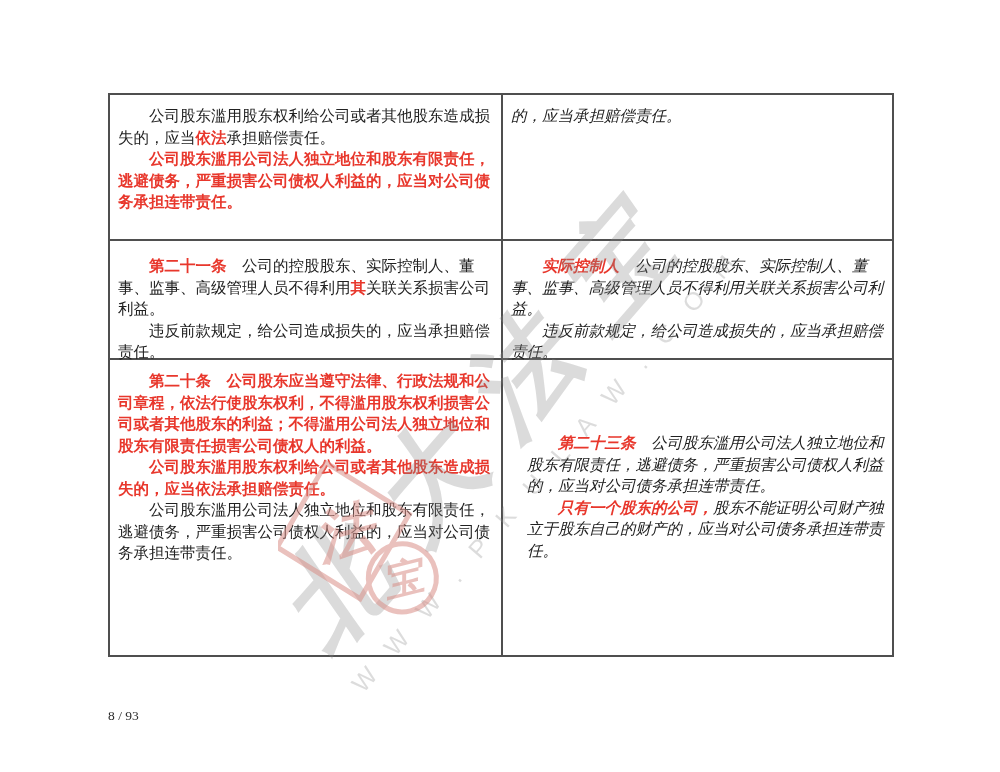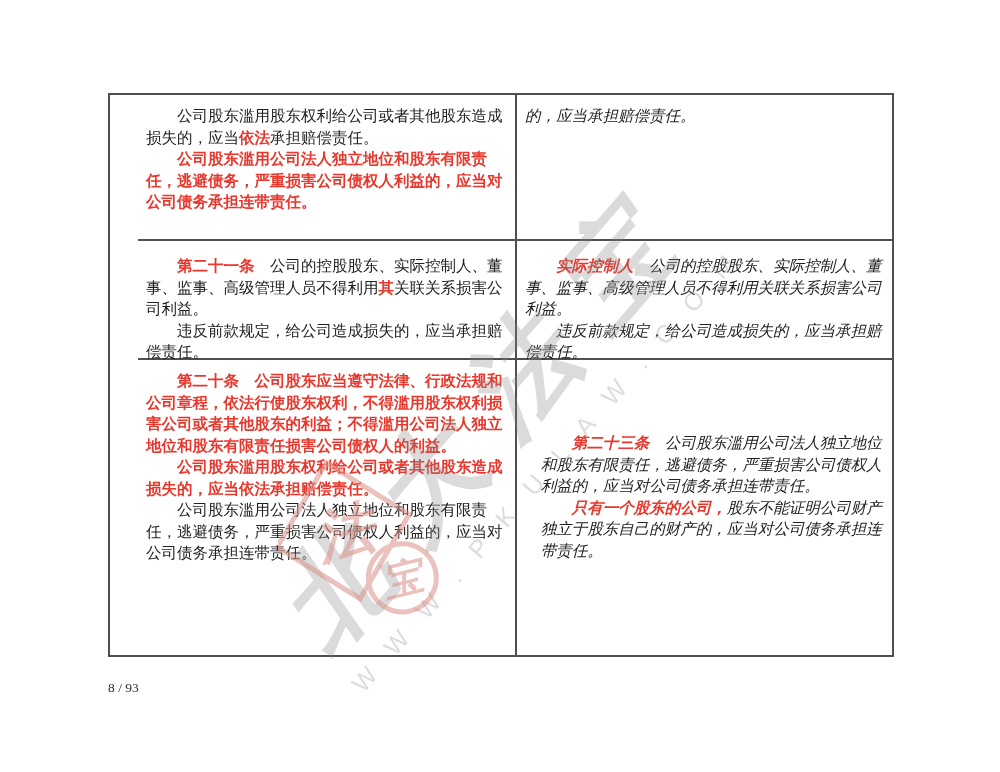--- a/index.html
+++ b/index.html
@@ -9,21 +9,21 @@
     font-family:"Liberation Serif","DejaVu Serif",serif;
   }
   .sheet{position:absolute;inset:0;}
 
   
   .ctable{
     position:absolute;left:108px;top:93px;width:786px;
     border:2px solid #4f4f4f;box-sizing:border-box;
     background:transparent;z-index:2;
   }
-  .trow{display:flex;box-sizing:border-box;margin-left:28px;}
+  .trow{display:flex;box-sizing:border-box;}
   .trow + .trow{border-top:2px solid #4f4f4f;}
   .tcell{
     box-sizing:border-box;width:391px;
     padding:10px 7px 6px 8px;
     font-size:15.5px;line-height:21.5px;color:#212121;
     letter-spacing:0;
   }
   .tcell.c1{width:391px;border-left:2px solid #4f4f4f;font-style:italic;}
   .r0{height:144px;}
   .r1{height:119px;}
@@ -57,21 +57,21 @@
   }
 
   
   .wm-stamp{
     position:absolute;left:278px;top:448px;width:175px;height:200px;
     z-index:3;pointer-events:none;opacity:0.55;
   }
 
   
   .footer{
-    position:absolute;left:108px;top:680px;
+    position:absolute;left:108px;top:708px;
     font-size:13.5px;color:#2b2b2b;z-index:2;
     font-family:"Liberation Serif",serif;
   }
 </style>
 </head>
 <body>
 
 <div class="sheet">
 
   <div class="wm-gray">

